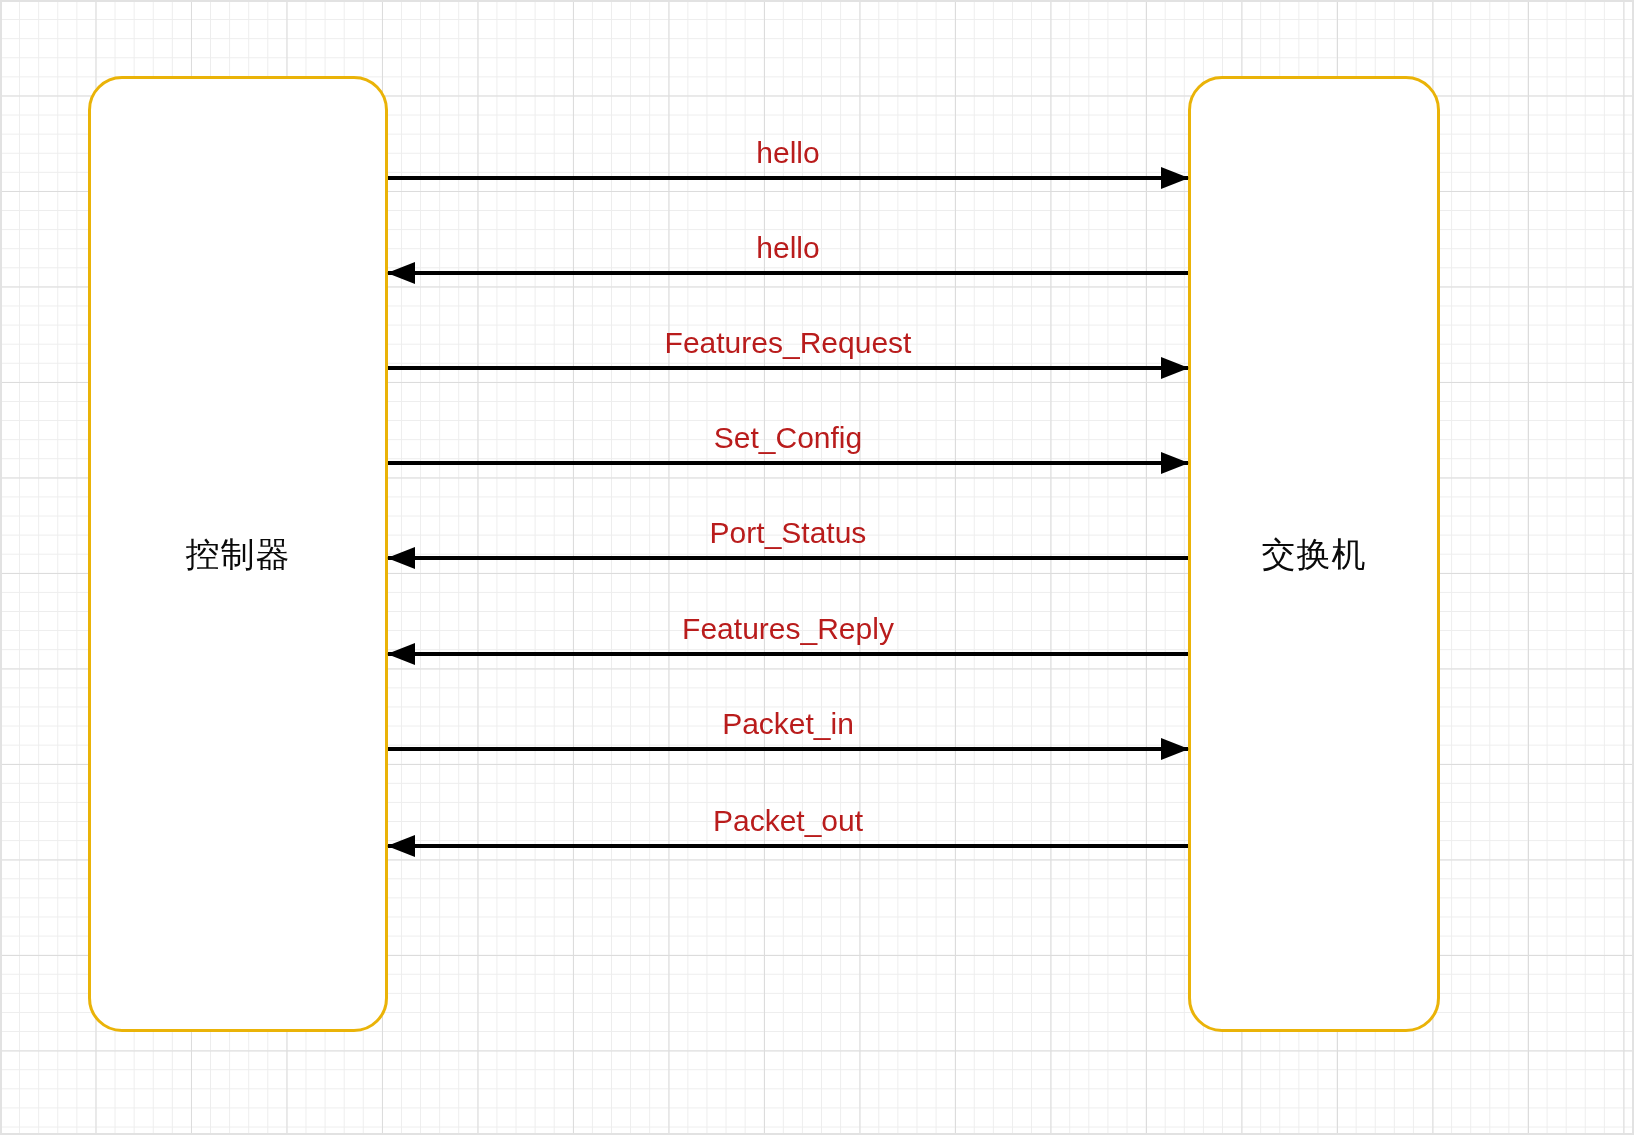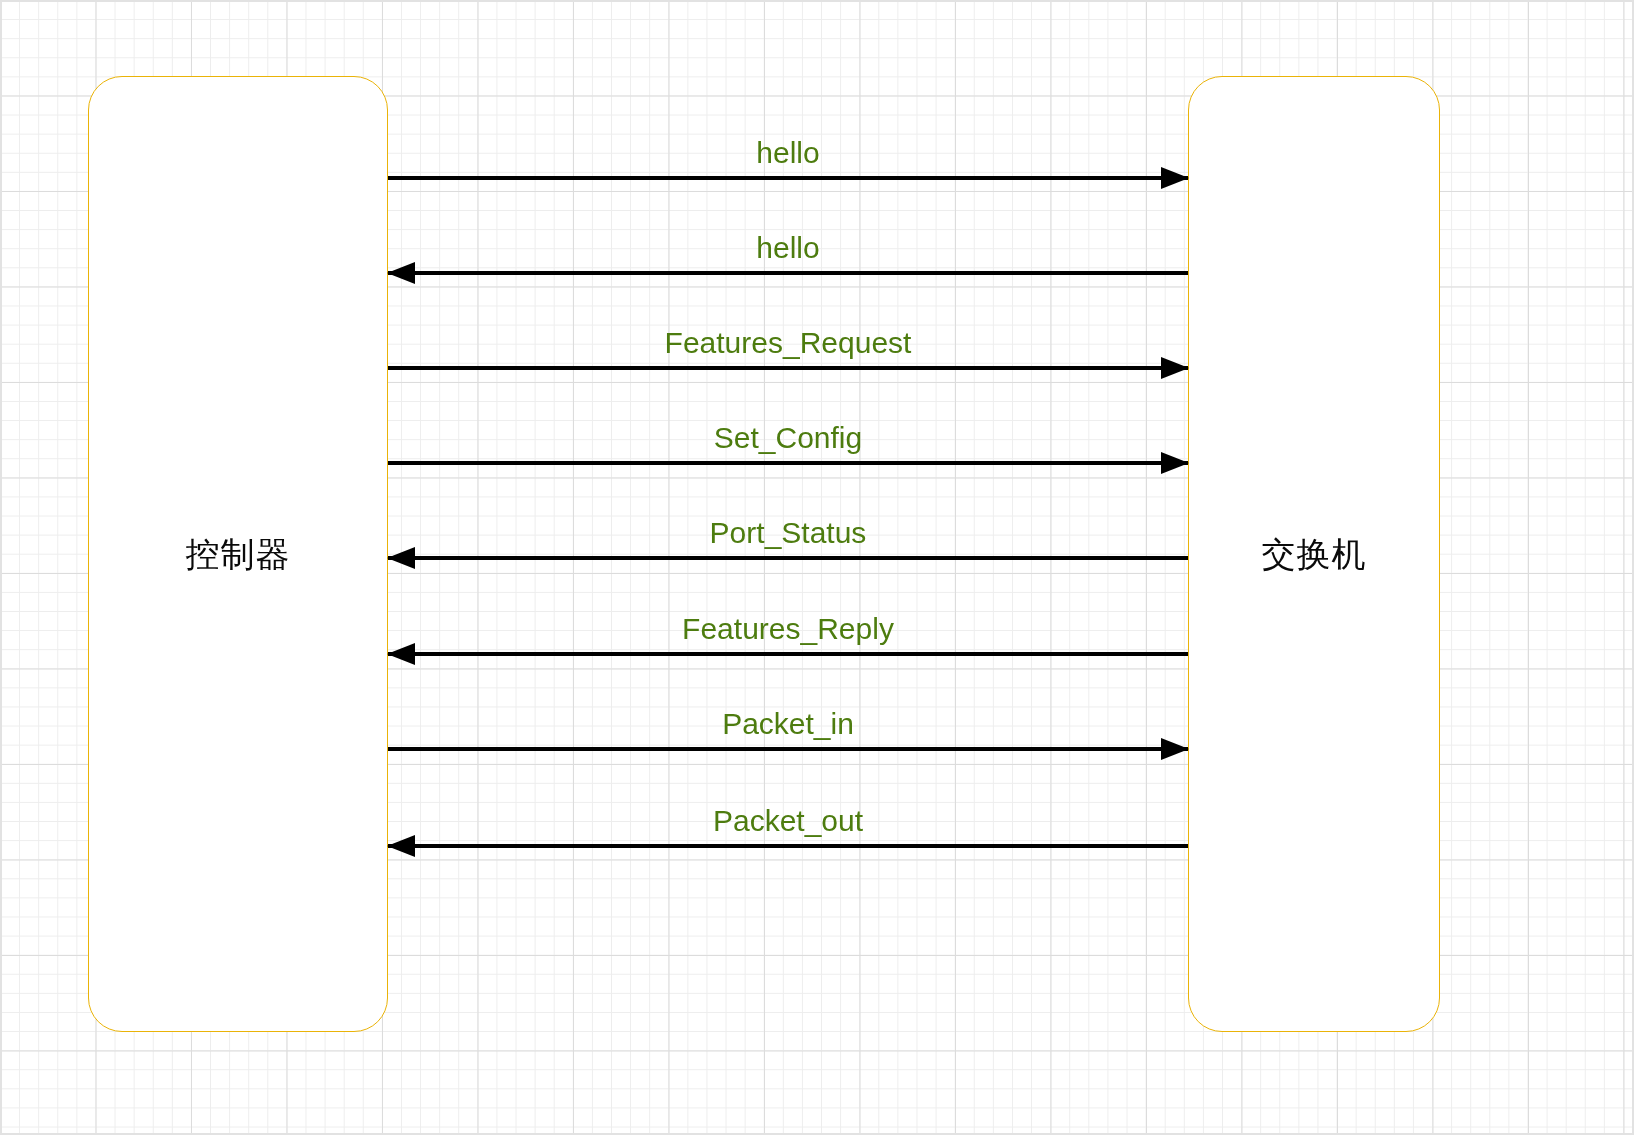--- a/index.html
+++ b/index.html
@@ -44,21 +44,21 @@
     border: 2px solid #e2e2e2;
     box-sizing: border-box;
     pointer-events: none;
   }
 
   
   .node {
     position: absolute;
     box-sizing: border-box;
     background: #ffffff;
-    border: 1px solid #eab308;
+    border: 3px solid #eab308;
     border-radius: 34px;
     display: flex;
     align-items: center;
     justify-content: center;
   }
   .node-label {
     font-size: 34px;
     color: #0a0a0a;
     line-height: 1;
     white-space: nowrap;
@@ -111,21 +111,21 @@
     border-bottom: 11px solid transparent;
     border-right: 28px solid #000000;
   }
   .msg-label {
     position: absolute;
     left: 0;
     width: 100%;
     bottom: 10px;
     text-align: center;
     font-size: 30px;
-    color: #4d7c0f;
+    color: #b91c1c;
     line-height: 1;
     white-space: nowrap;
   }
 </style>
 </head>
 <body>
 
 <div id="canvas">
 
   <div class="grid-minor"></div>

